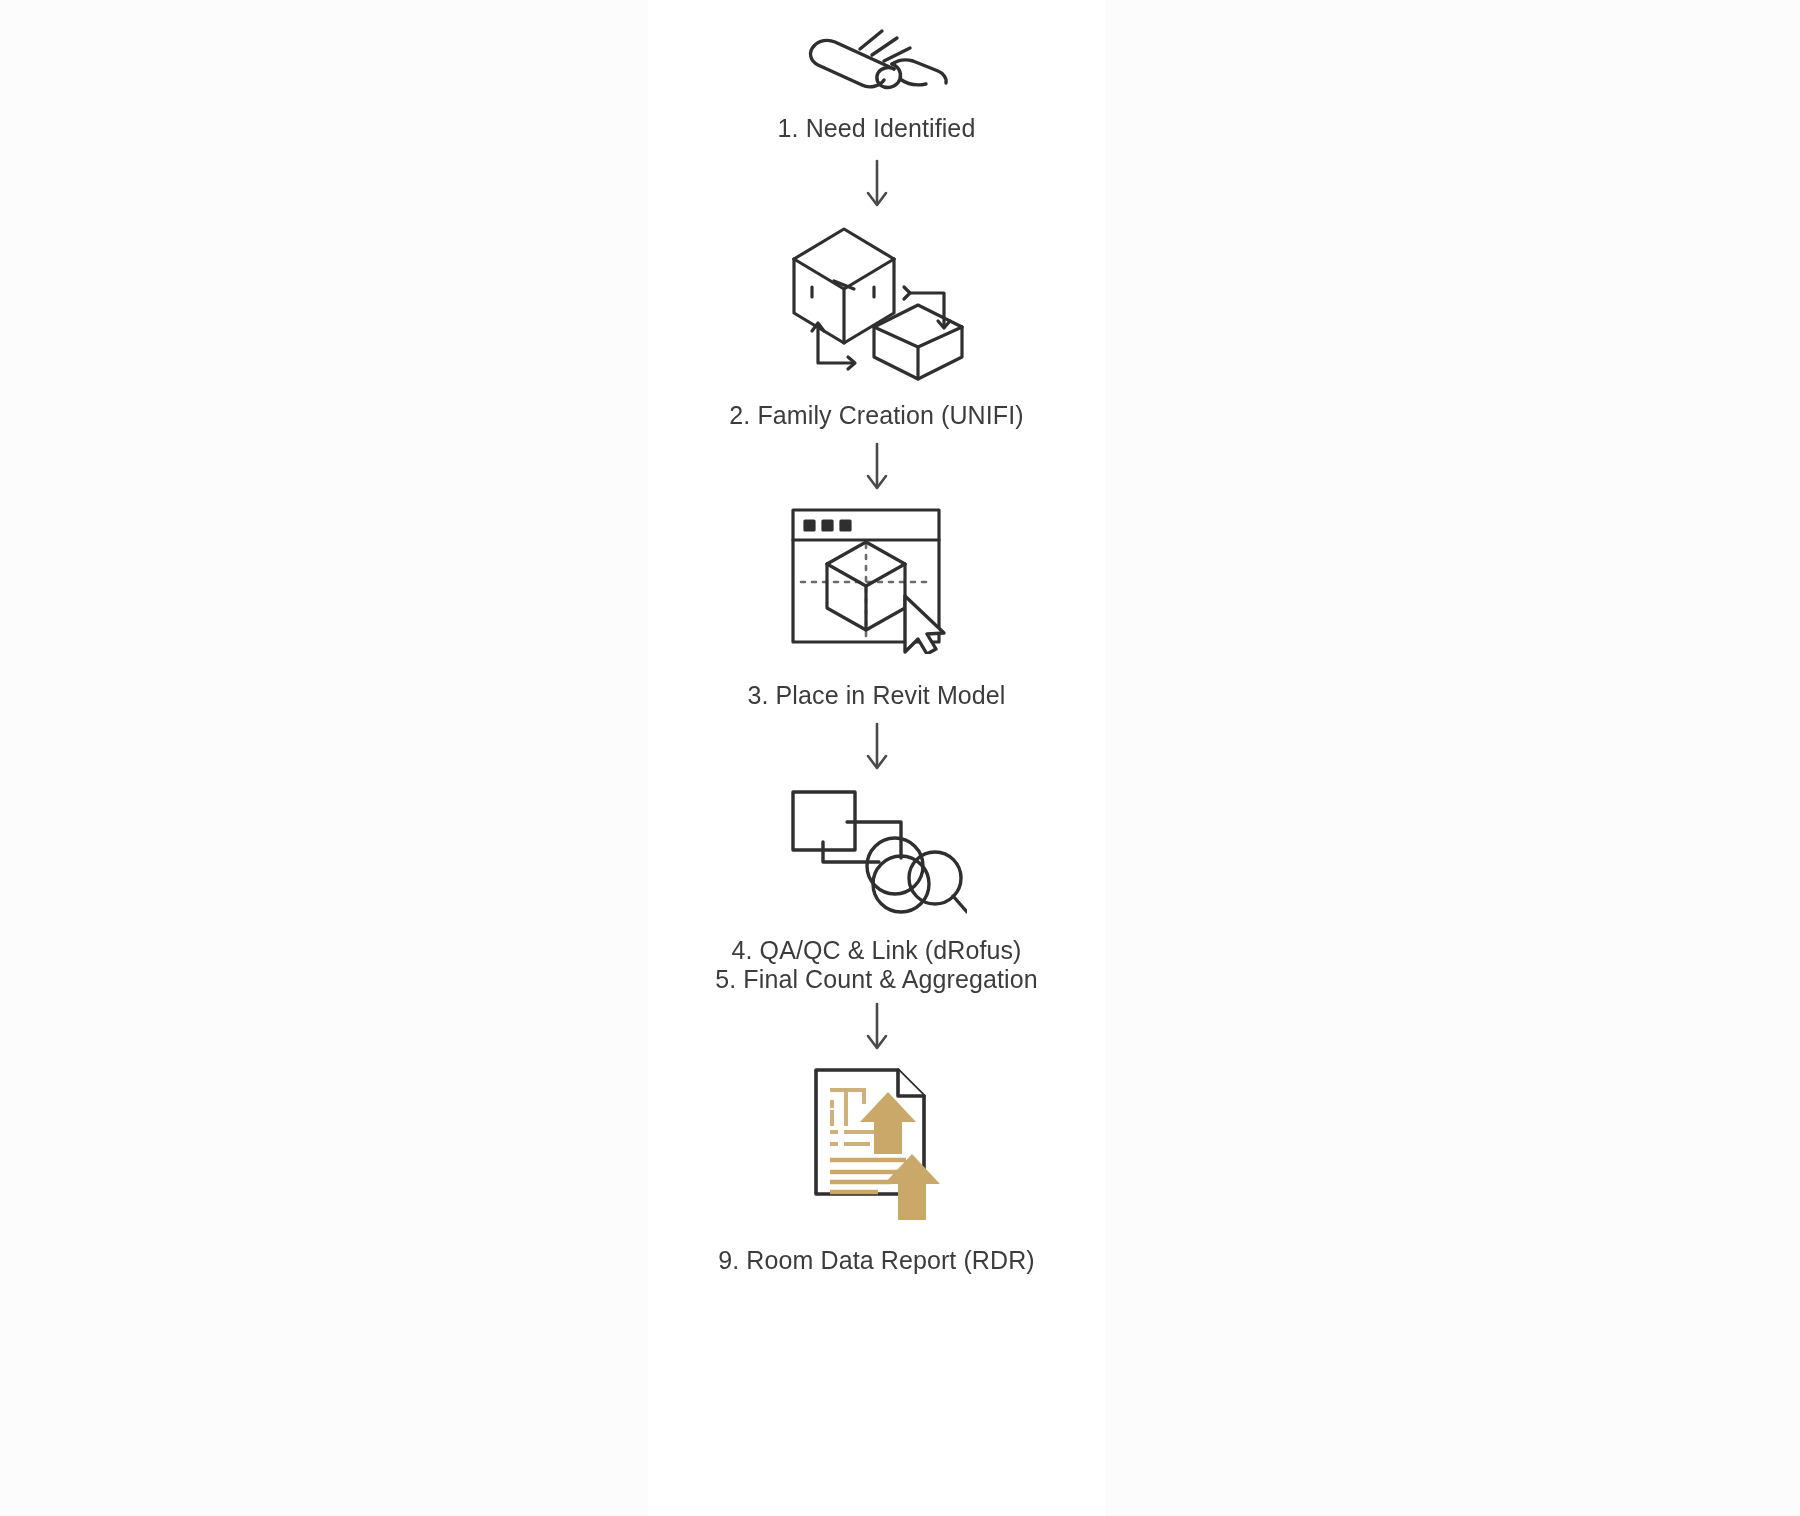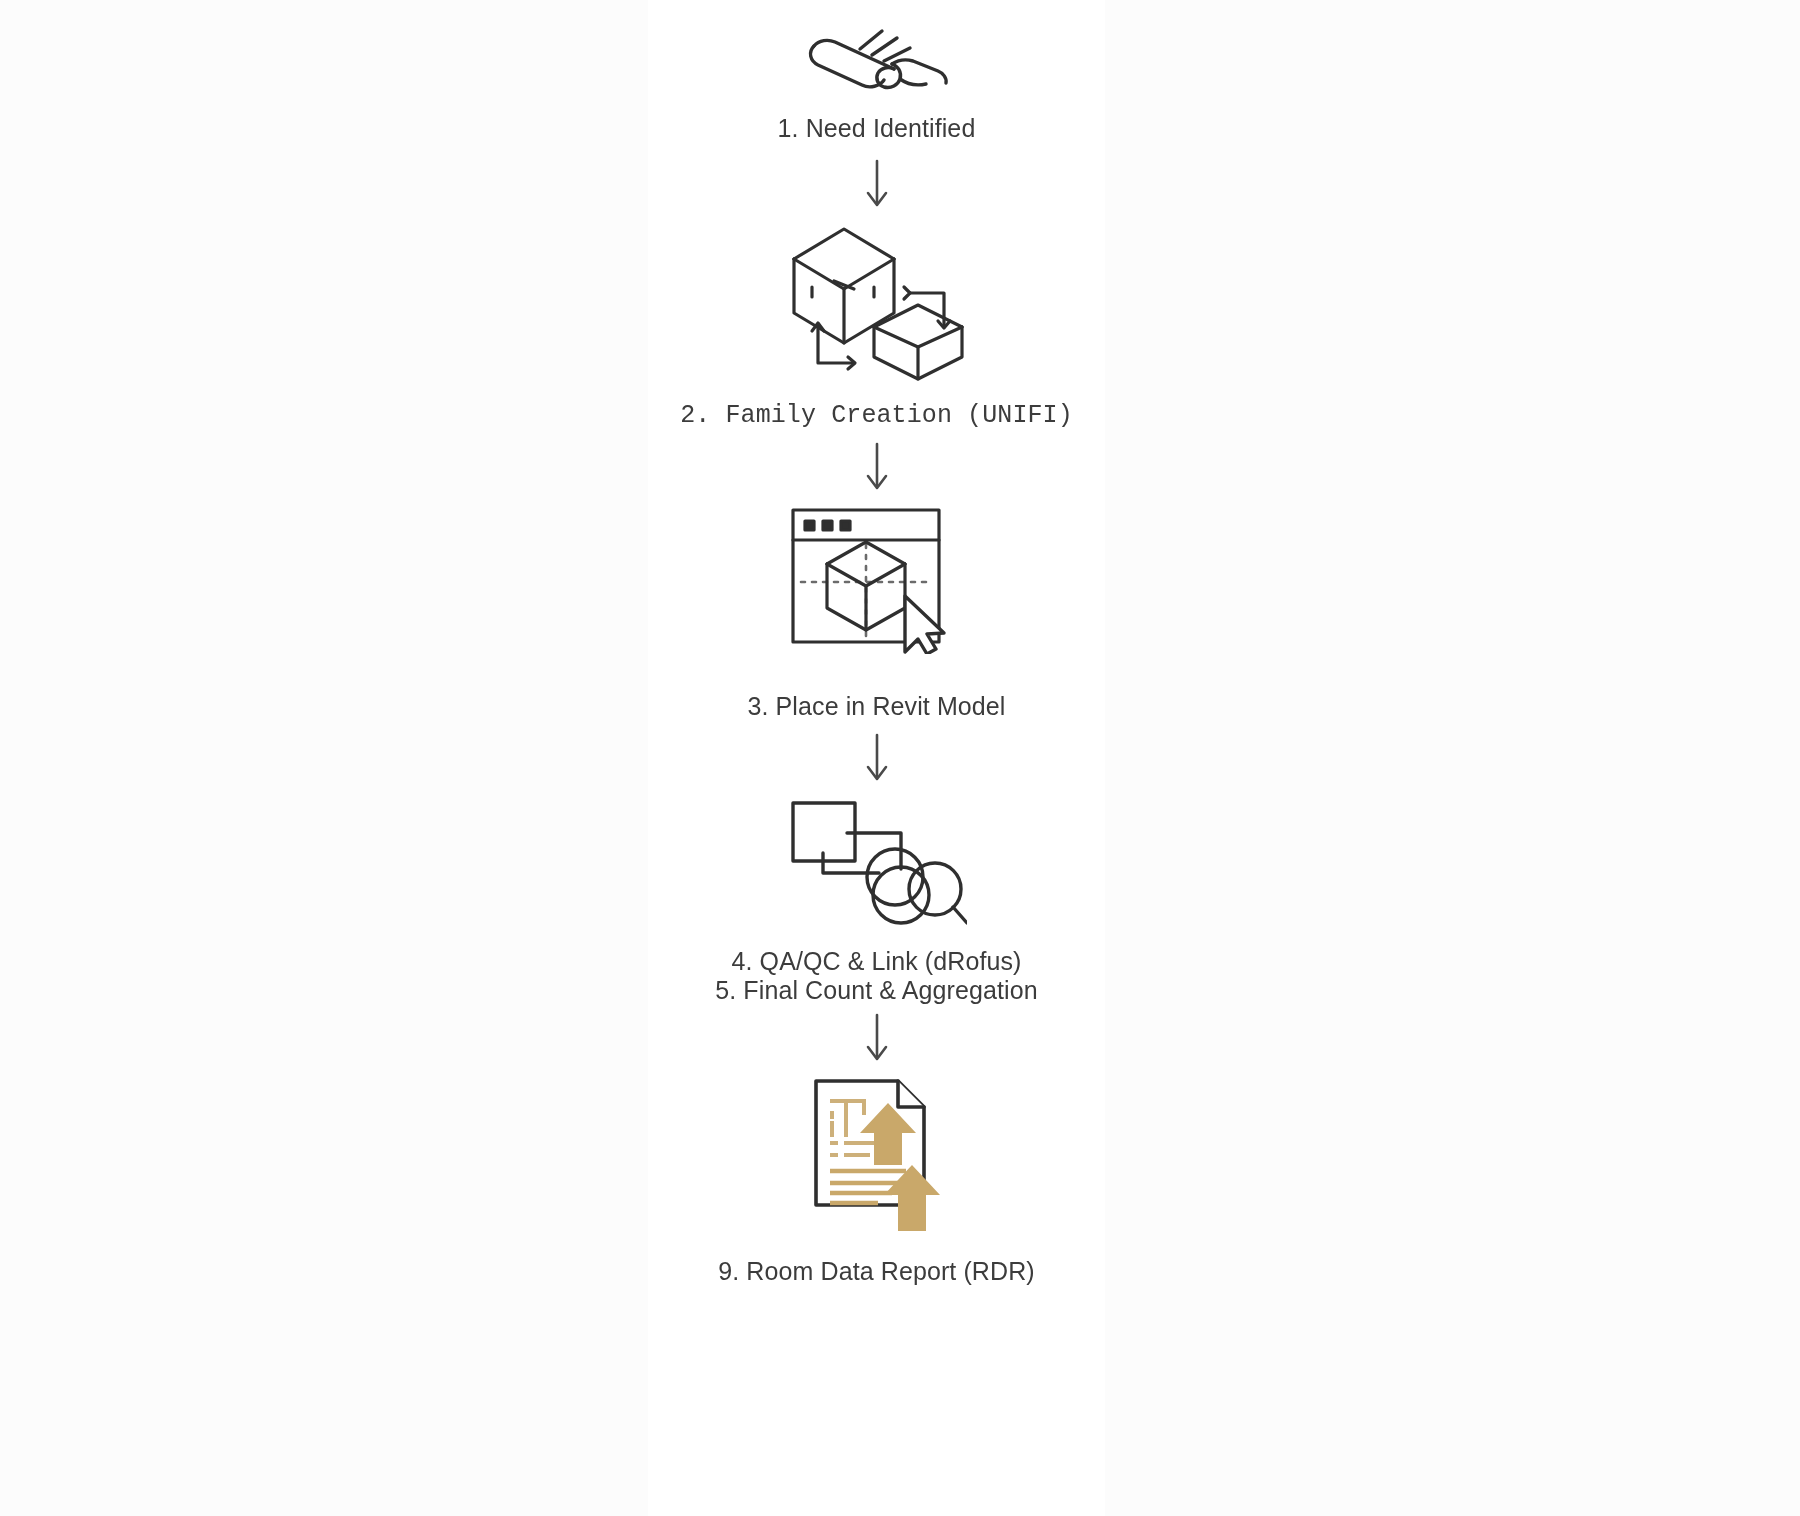--- a/index.html
+++ b/index.html
@@ -67,24 +67,24 @@
   .connector {
     display: block;
     line-height: 0;
   }
 
   
   .sp-icon1  { margin-top: 22px; }
   .lbl1      { margin-top: 22px; }
   .conn1     { margin-top: 16px; }
   .icon2     { margin-top: 12px; }
-  .lbl2      { margin-top: 20px; font-family: Liberation Mono, monospace; }
+  .lbl2      { margin-top: 20px; }
   .conn2     { margin-top: 12px; }
   .icon3     { margin-top: 12px; }
-  .lbl3      { margin-top: 38px; }
+  .lbl3      { margin-top: 27px; }
   .conn3     { margin-top: 12px; }
   .icon4     { margin-top: 14px; }
   .lbl4      { margin-top: 20px; }
   .lbl5      { margin-top: 0; }
   .conn4     { margin-top: 8px; }
   .icon6     { margin-top: 10px; }
   .lbl6      { margin-top: 24px; }
 </style>
 </head>
 <body>

